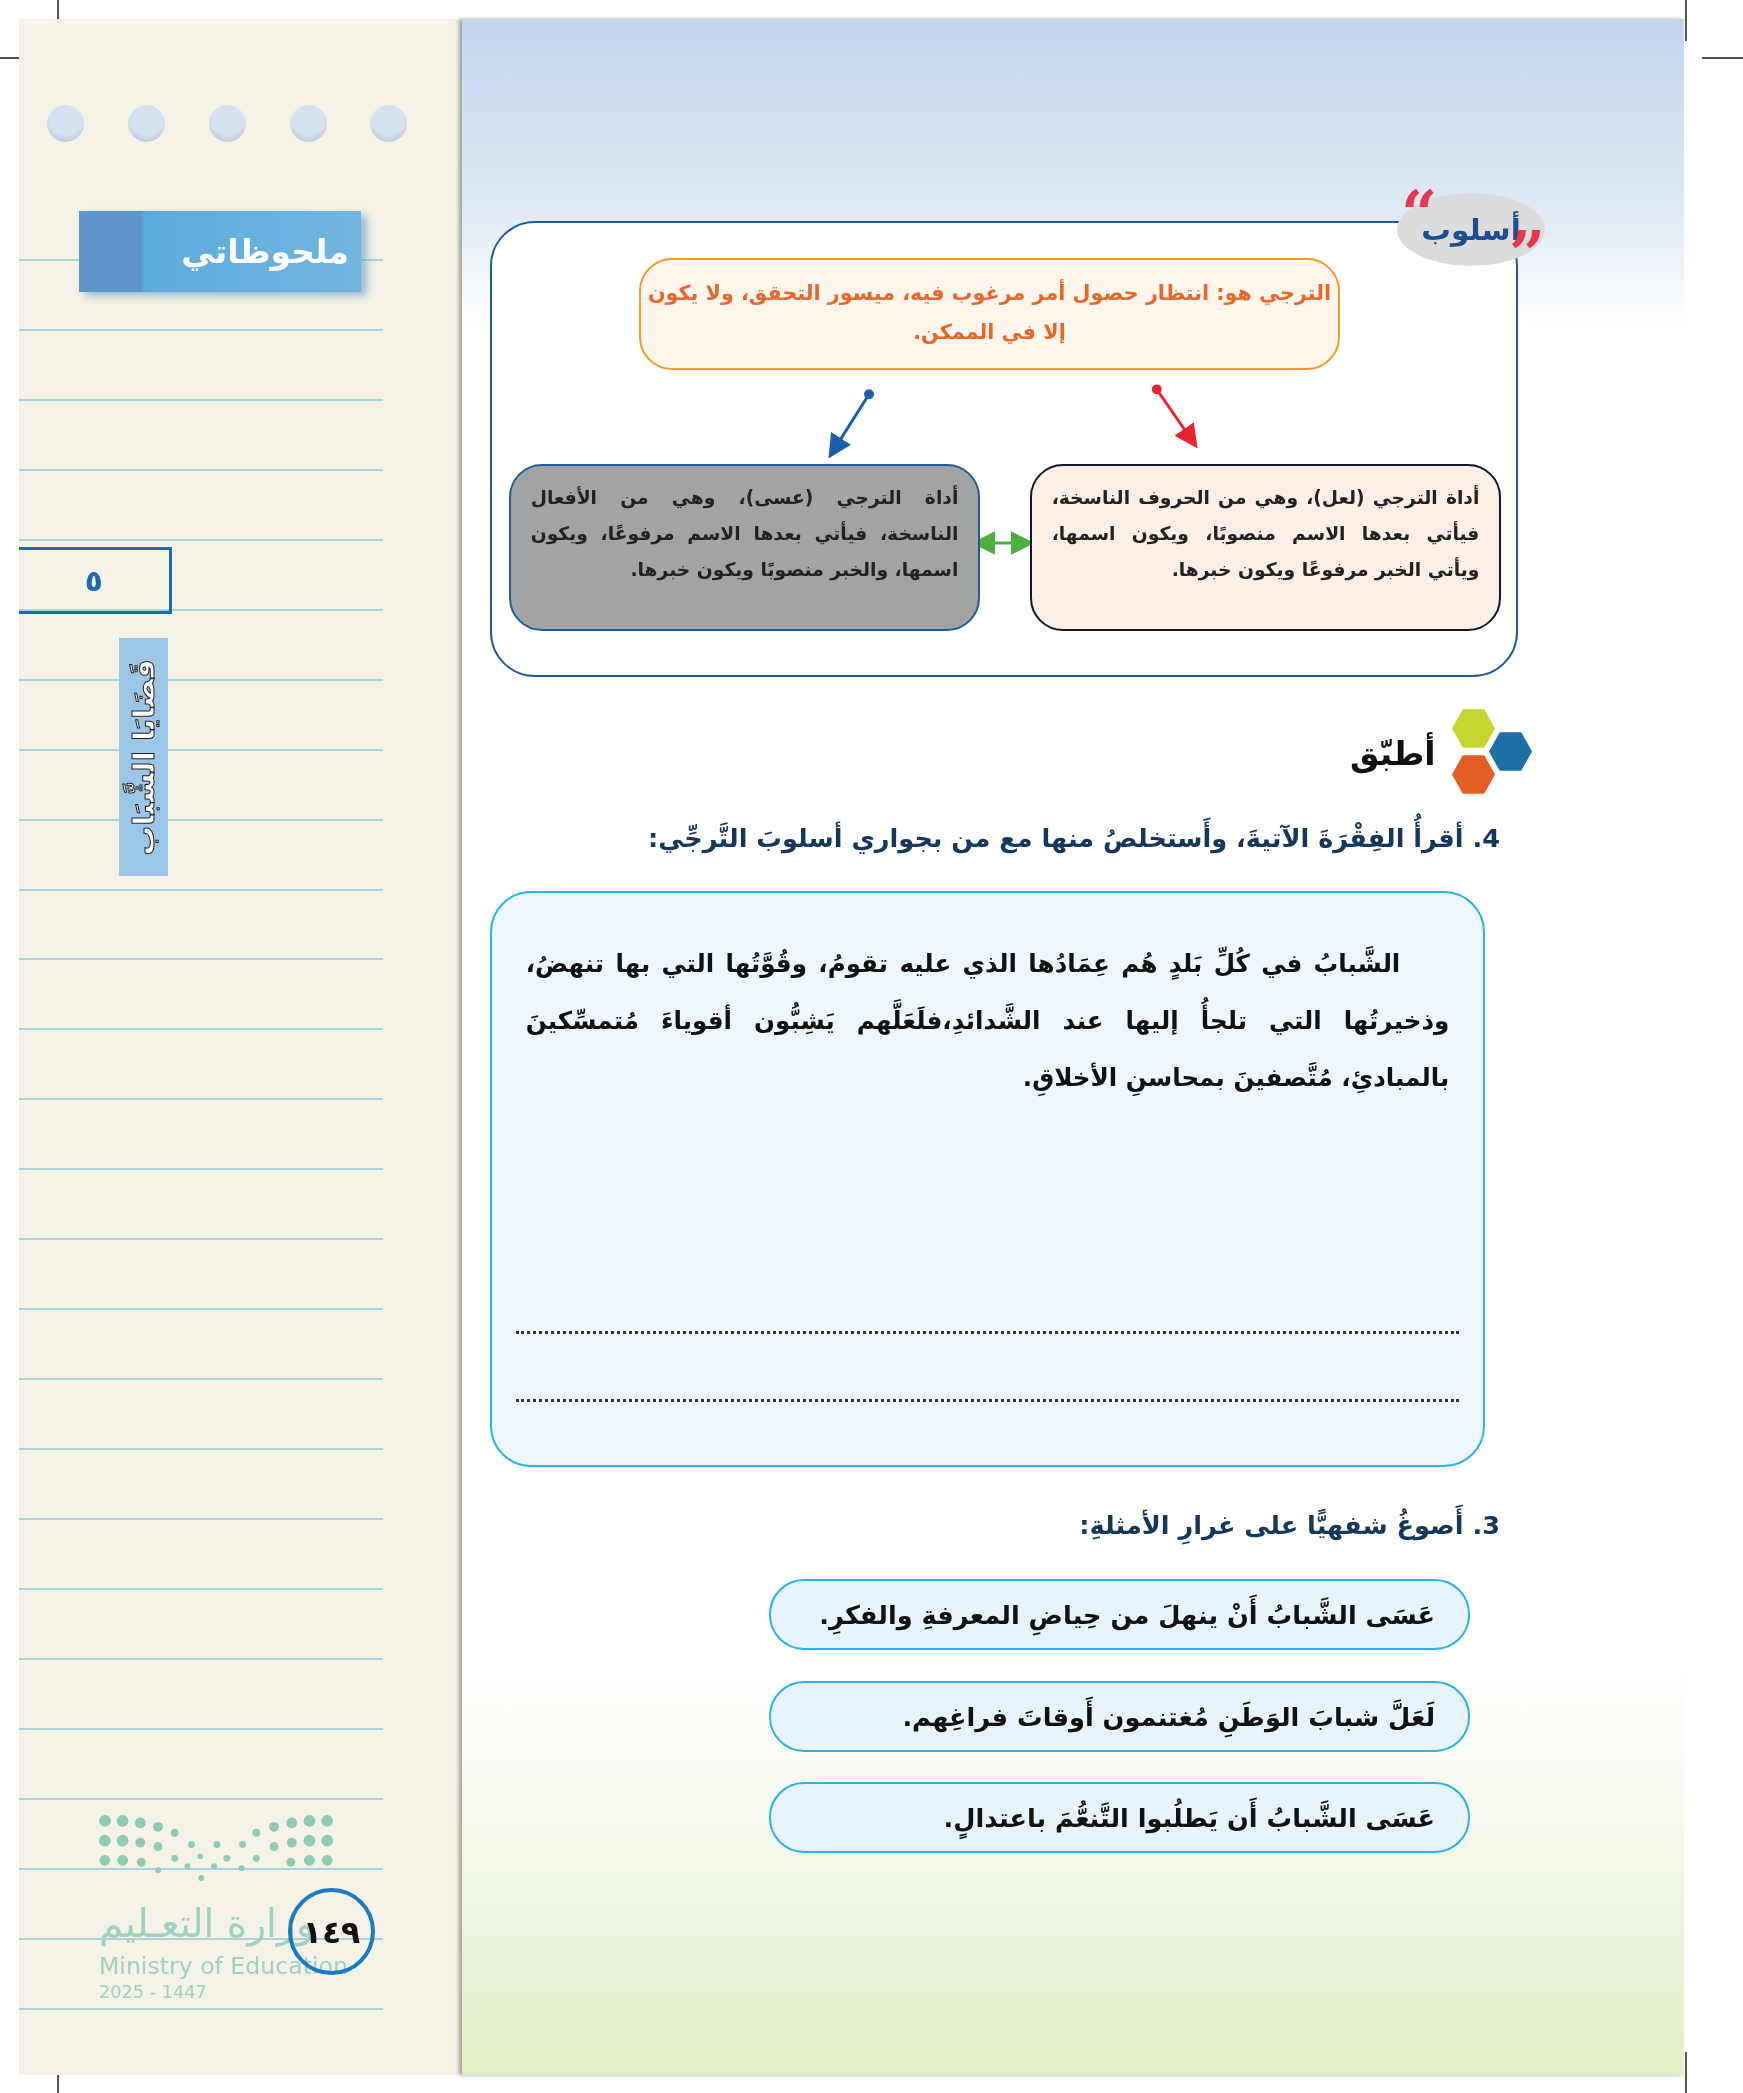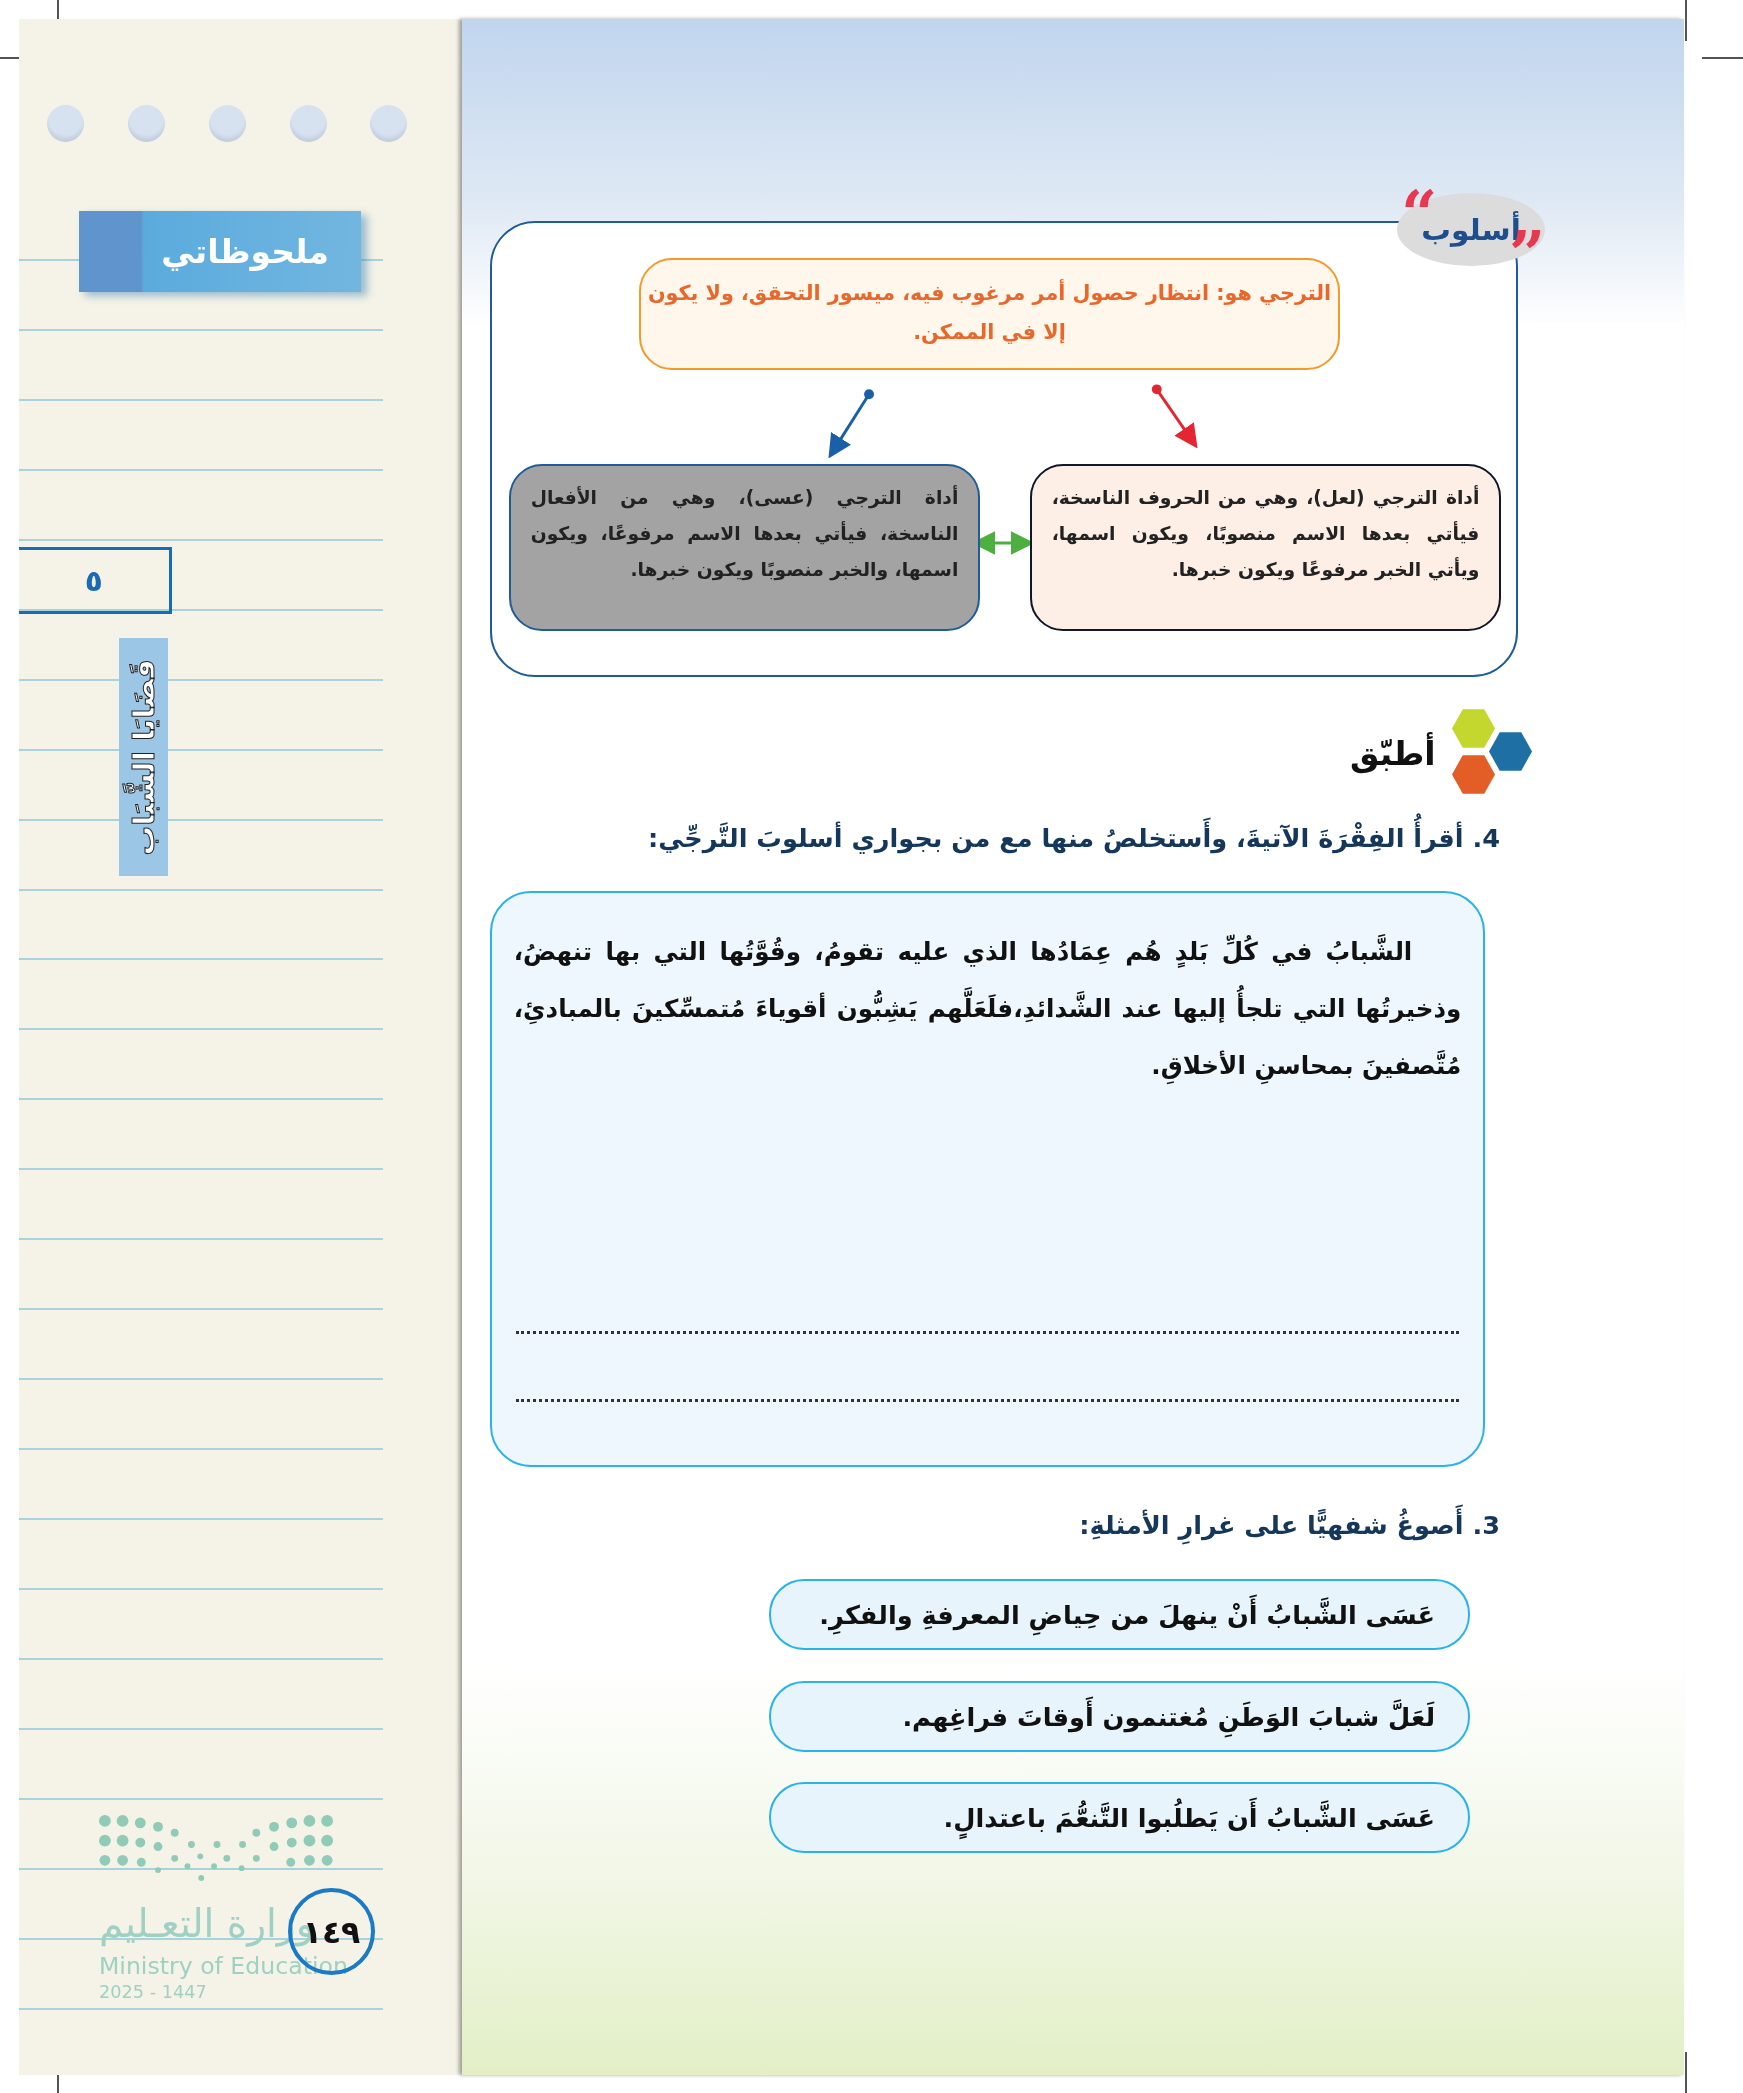--- a/index.html
+++ b/index.html
@@ -8,21 +8,21 @@
   .crop { position:absolute; background:#555; }
   
   .sidebar { position:absolute; left:18.7px; top:18.7px; width:443px; height:2056px; background:#f5f3e7; }
   .sidebar-line { position:absolute; left:0; width:364px; height:2px; background:#a9d3dc; }
   .hole { position:absolute; top:105px; width:37px; height:37px; border-radius:50%;
           background:radial-gradient(circle at 50% 35%, #d6e2f0 55%, #aab6c6 100%); }
   .notes-tab { position:absolute; left:79px; top:211px; width:282px; height:81px;
                background:linear-gradient(90deg,#5f95cc 0%, #5f95cc 22%, #5aabdd 23%, #72b6e0 100%);
                box-shadow:5.9px 3.9px 7.9px rgba(40,120,180,0.45); color:#fff;
                font-family:"DejaVu Sans", sans-serif; font-weight:bold; font-size:33px;
-               display:flex; align-items:center; justify-content:flex-end; padding-right:32px; box-sizing:border-box; }
+               display:flex; align-items:center; justify-content:flex-end; padding-right:12px; box-sizing:border-box; }
   .unit-box { position:absolute; left:18.7px; top:547px; width:153px; height:67px;
               border-top:3.9px solid #1a6bb5; border-bottom:3.9px solid #1a6bb5; border-right:3.9px solid #1a6bb5;
               box-sizing:border-box; color:#1a6bb5; font-size:29.6px; font-weight:bold;
               display:flex; align-items:center; justify-content:center; }
   .unit-ribbon { position:absolute; left:119px; top:638px; width:49px; height:238px;
                  background:#9cc6e6; display:flex; align-items:center; justify-content:center; }
   .unit-ribbon span { writing-mode:vertical-rl; transform:rotate(180deg); color:#fff;
                       font-weight:bold; font-size:29.6px; -webkit-text-stroke:1px #222; white-space:nowrap; }
   .logo-dots { position:absolute; left:99px; top:1813px; }
   .ministry-ar { position:absolute; left:99px; top:1901px; font-size:39px; color:#9fd0c4; }
@@ -47,21 +47,21 @@
   .tool-box { position:absolute; top:464px; width:471px; height:167px; border-radius:33px; box-sizing:border-box;
               font-size:18.7px; font-weight:bold; line-height:36px; padding:13.8px 19.7px 0 19.7px; direction:rtl; text-align:justify; color:#222; }
   .tool-laal { left:1030px; border:2px solid #0f172a; background:#fdeee6; }
   .tool-asa { left:509px; border:2px solid #1f5d9a; background:#a3a3a3; }
   .apply-title { position:absolute; left:1350px; top:734px; font-size:33px; font-weight:bold; color:#111; }
   .hex { position:absolute; width:43px; height:43px; clip-path:polygon(25% 5%,75% 5%,100% 50%,75% 95%,25% 95%,0 50%); }
   .q1 { position:absolute; right:244px; top:823px; font-size:25.6px; font-weight:bold; color:#15375a; direction:rtl; }
   .passage-box { position:absolute; left:490px; top:891px; width:995px; height:576px; border:2px solid #2ab3e8;
                  border-radius:41px; background:#eef7fd; box-sizing:border-box; direction:rtl;
                  padding:29.6px 21.7px 0 21.7px; font-size:24.6px; font-weight:bold; line-height:57px; color:#111; text-align:justify; }
-  .passage-box p { margin:0; }
+  .passage-box p { margin:12px; }
   .dots { position:absolute; left:23.6px; right:23.6px; height:0; border-top:3px dotted #333; }
   .q2 { position:absolute; right:244px; top:1510px; font-size:25.6px; font-weight:bold; color:#15375a; direction:rtl; }
   .example { position:absolute; left:769px; width:701px; height:71px; border:2px solid #2ab3e8; border-radius:35px;
              background:#e8f4fb; box-sizing:border-box; direction:rtl; font-size:25.6px; font-weight:bold; color:#111;
              display:flex; align-items:center; padding-right:33px; }
 </style>
 </head>
 <body>
 
 <div class="crop" style="left:57px;top:0;width:2px;height:41px;"></div>

